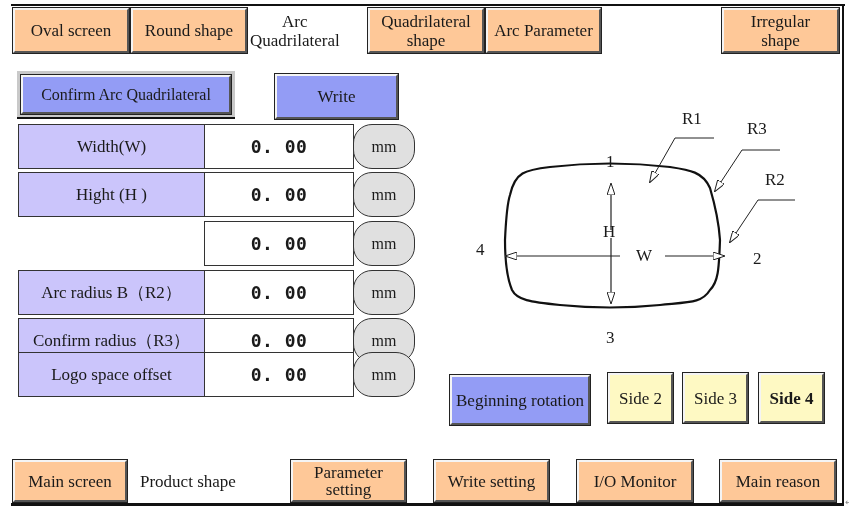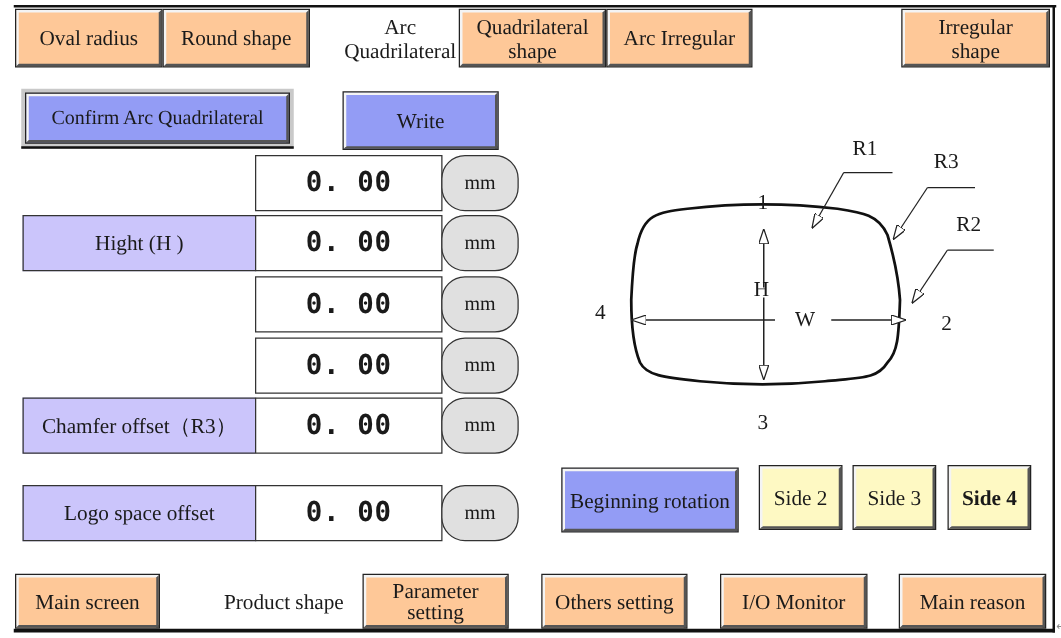--- a/index.html
+++ b/index.html
@@ -19,100 +19,102 @@
     display:flex; align-items:center; justify-content:center; text-align:center;
     font-size:17px; line-height:19px; cursor:pointer;
     border-top:2px solid #f4f4f4; border-left:2px solid #f4f4f4;
     border-right:2px solid #555; border-bottom:2px solid #555;
     outline:1px solid #222;
   }
   .btn.orange { background:#fec898; }
   .btn.blue { background:#939cf5; }
   .btn.green { background:#fef9c3; }
   .plain-label {
-    position:absolute; display:flex; align-items:center; justify-content:flex-end;
+    position:absolute; display:flex; align-items:center; justify-content:flex-start;
     text-align:center; font-size:17px; line-height:19px;
   }
 
   .confirm-wrap {
     position:absolute; left:17px; top:71px; width:218px; height:48px;
     background:#c9c9c9; border-bottom:2px solid #111; box-sizing:border-box;
   }
 
   .row { position:absolute; left:18px; width:397px; height:45px; }
   .cell { position:absolute; top:0; height:45px; box-sizing:border-box; border:1.5px solid #333;
           display:flex; align-items:center; justify-content:center; }
   .cell.label { left:0; width:187px; background:#cbc5fb; font-size:17px; }
-  .cell.value { left:186px; width:150px; background:#ffffff; font-family:"DejaVu Sans Mono", monospace; font-size:22px; font-weight:bold; letter-spacing:0.5px; }
+  .cell.value { left:186px; width:150px; background:#ffffff; font-family:"DejaVu Sans Mono", monospace; font-size:18px; font-weight:bold; letter-spacing:0.5px; }
   .cell.unit  { left:335px; width:62px; background:#e0e0e0; font-size:16px;border-radius:19px; }
 
   .diagram { position:absolute; left:460px; top:100px; width:340px; height:250px; }
   .diagram text { font-family:"Liberation Serif", "DejaVu Serif", serif; font-size:17px; fill:#1a1a1a; }
 </style>
 </head>
 <body>
 
 <div class="frame-top"></div>
 <div class="frame-right"></div>
 <div class="frame-bottom"></div>
 <div class="corner-mark">←</div>
 
 <div class="btn orange" style="left:13px;top:8px;width:116px;height:45px;">
-  <span>Oval radius</span>
+  <span>Oval screen</span>
 </div>
 <div class="btn orange" style="left:131px;top:8px;width:116px;height:45px;justify-content:center;">
   <span>Round shape</span>
 </div>
 <div class="plain-label" style="left:250px;top:8px;width:115px;height:45px;white-space:pre-line;">
   <span>Arc
 Quadrilateral</span>
 </div>
 <div class="btn orange" style="left:368px;top:8px;width:116px;height:45px;white-space:pre-line;">
   <span>Quadrilateral
 shape</span>
 </div>
 <div class="btn orange" style="left:486px;top:8px;width:115px;height:45px;">
-  <span>Arc Irregular</span>
+  <span>Arc Parameter</span>
 </div>
 <div class="btn orange" style="left:722px;top:8px;width:117px;height:45px;white-space:pre-line;">
   <span>Irregular
 shape</span>
 </div>
 
 <div class="confirm-wrap"></div>
 <div class="btn blue" style="left:21px;top:75px;width:210px;height:39px;font-size:16px;text-align:center;">
   <span>Confirm Arc Quadrilateral</span>
 </div>
 <div class="btn blue" style="left:275px;top:74px;width:123px;height:45px;">
   <span>Write</span>
 </div>
 
 <div class="row" style="top:124px;">
+  <div class="cell label">Width(W)</div>
   <div class="cell value">0. 00</div>
   <div class="cell unit">mm</div>
 </div>
 <div class="row" style="top:172px;text-decoration:underline;">
   <div class="cell label">Hight (H )</div>
   <div class="cell value">0. 00</div>
   <div class="cell unit">mm</div>
 </div>
 <div class="row" style="top:221px;">
   <div class="cell value">0. 00</div>
   <div class="cell unit">mm</div>
 </div>
 <div class="row" style="top:270px;">
+  <div class="cell label">Arc radius B（R2）</div>
   <div class="cell value">0. 00</div>
   <div class="cell unit">mm</div>
 </div>
 <div class="row" style="top:318px;">
-  <div class="cell label">Chamfer offset（R3）</div>
+  <div class="cell label">Confirm radius（R3）</div>
   <div class="cell value">0. 00</div>
   <div class="cell unit">mm</div>
 </div>
-<div class="row" style="top:388px;">
+<div class="row" style="top:352px;">
   <div class="cell label">Logo space offset</div>
   <div class="cell value">0. 00</div>
   <div class="cell unit">mm</div>
 </div>
 
 <svg class="diagram" viewBox="0 0 340 250">
   <defs>
     <marker id="openArrow" viewBox="0 0 12 8" refX="11" refY="4" markerWidth="12" markerHeight="8" orient="auto" markerUnits="userSpaceOnUse">
       <path d="M0,0 L12,4 L0,8 Z" fill="#fff" stroke="#222" stroke-width="1"></path>
     </marker>
@@ -156,20 +158,20 @@
   <span>Main screen</span>
 </div>
 <div class="plain-label" style="left:140px;top:460px;width:135px;height:42px;">
   <span>Product shape</span>
 </div>
 <div class="btn orange" style="left:291px;top:460px;width:115px;height:42px;white-space:pre-line;line-height:17px;font-family:Liberation Serif, serif;">
   <span>Parameter
 setting</span>
 </div>
 <div class="btn orange" style="left:434px;top:460px;width:115px;height:42px;">
-  <span>Others setting</span>
+  <span>Write setting</span>
 </div>
 <div class="btn orange" style="left:577px;top:460px;width:116px;height:42px;">
   <span>I/O Monitor</span>
 </div>
 <div class="btn orange" style="left:720px;top:460px;width:116px;height:42px;">
   <span>Main reason</span>
 </div>
 
 </body></html>

